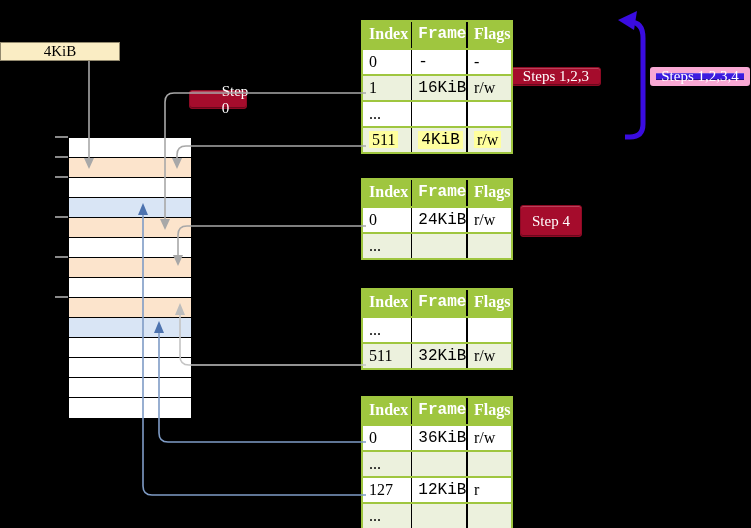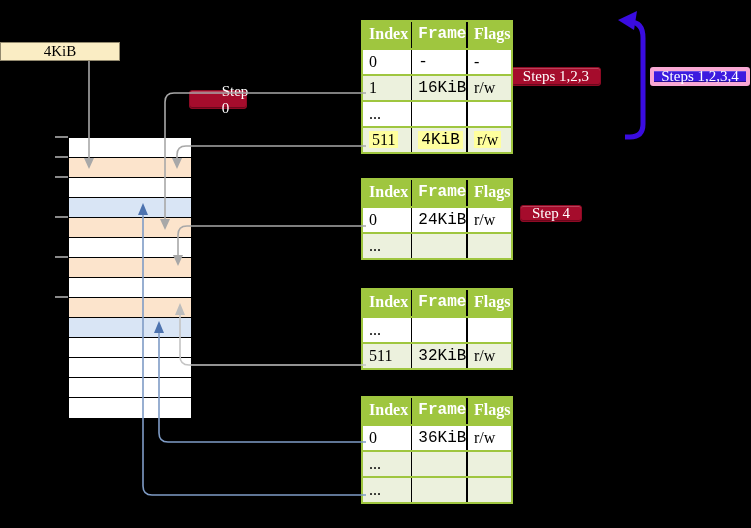--- a/index.html
+++ b/index.html
@@ -6,25 +6,25 @@
   #canvas{position:relative;width:751px;height:528px;background:#000;overflow:hidden;
           font-family:"Liberation Serif","DejaVu Serif",serif;}
   
   .freelabel{position:absolute;box-sizing:border-box;display:flex;align-items:center;justify-content:center;
              font-size:15px;color:#000;}
   #label-4kib{left:0;top:42px;width:120px;height:19px;background:#FAEDC4;border:1px solid rgba(60,55,40,.55);}
   .badge{position:absolute;box-sizing:border-box;display:flex;align-items:center;justify-content:center;
          color:#fff;font-size:15px;border-radius:3px;padding:0 2px;
          box-shadow:inset 0 1px 0 rgba(255,255,255,.22), inset 0 -1px 0 rgba(0,0,0,.35);margin-top:48px;}
   .badge.red{background:#A50C2C;border:1px solid #8d0a24;}
-  .badge.blue{background:#3D1BDF;border:4px solid #f9a8d4;text-align:right;}
+  .badge.blue{background:#3D1BDF;border:6px solid #f9a8d4;text-align:right;}
   #badge-step0{left:189px;top:42px;width:58px;height:19px;padding-left:36px;}
   #badge-steps123{left:511px;top:19px;width:90px;height:19px;}
   #badge-steps1234{left:650px;top:19px;width:100px;height:19px;}
-  #badge-step4{left:520px;top:157px;width:62px;height:17px;}
+  #badge-step4{left:520px;top:157px;width:62px;height:32px;}
   
   #memcol{position:absolute;left:68px;top:137px;width:122px;border:1px solid #000;box-sizing:content-box;}
   .mem-row{height:20px;box-sizing:border-box;border-bottom:1px solid #000;}
   .mem-row:last-child{border-bottom:none;}
   .mem-row.white{background:#ffffff;}
   .mem-row.peach{background:#FCE4CC;}
   .mem-row.blue{background:#D9E5F5;}
   .tick{position:absolute;left:55px;width:13px;height:2px;background:#8a8a8a;}
   
   .ptable{position:absolute;left:313px;width:152px;box-sizing:border-box;border:2px solid #9FC63F;
@@ -144,20 +144,25 @@
       <div class="trow shade-white">
         <div class="tcell c0">0</div>
         <div class="tcell c1">36KiB</div>
         <div class="tcell c2">r/w</div>
       </div>
       <div class="trow shade-green">
         <div class="tcell c0">...</div>
         <div class="tcell c1"></div>
         <div class="tcell c2"></div>
       </div>
+      <div class="trow shade-white">
+        <div class="tcell c0">127</div>
+        <div class="tcell c1">12KiB</div>
+        <div class="tcell c2">r</div>
+      </div>
       <div class="trow shade-green">
         <div class="tcell c0">...</div>
         <div class="tcell c1"></div>
         <div class="tcell c2"></div>
       </div>
     </div>
 
   <svg id="overlay" viewBox="0 0 751 528" xmlns="http://www.w3.org/2000/svg">
 
     <g stroke="#A8A8A8" stroke-width="1.6" fill="none">

